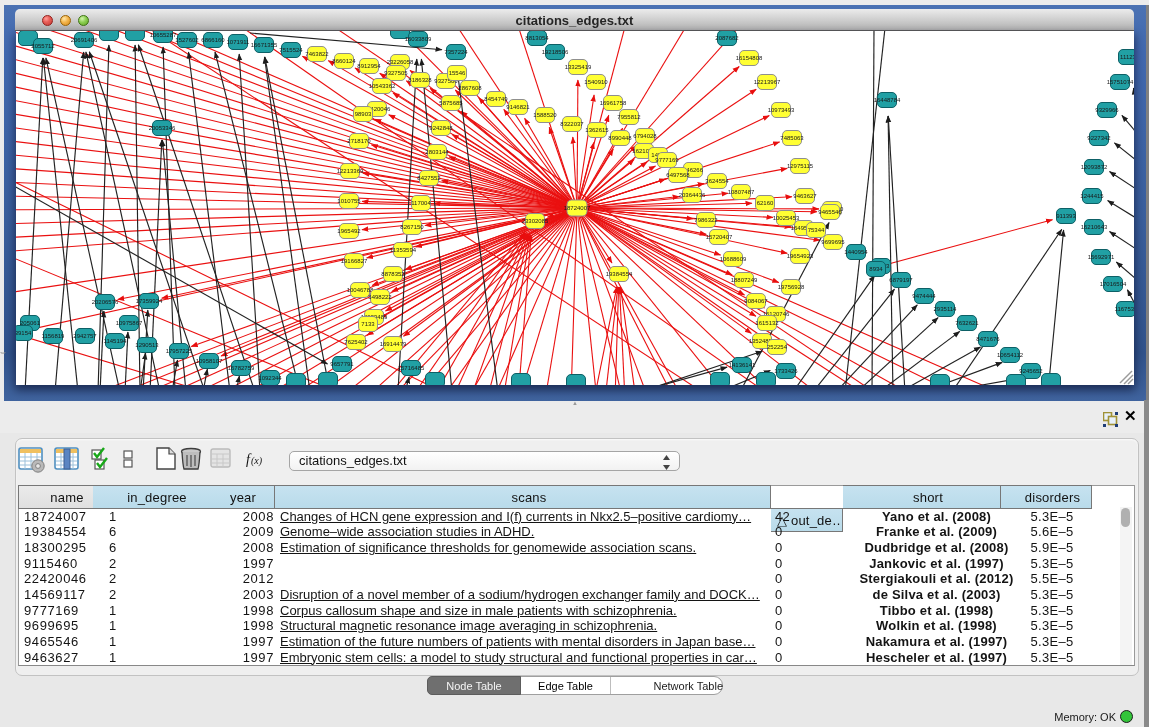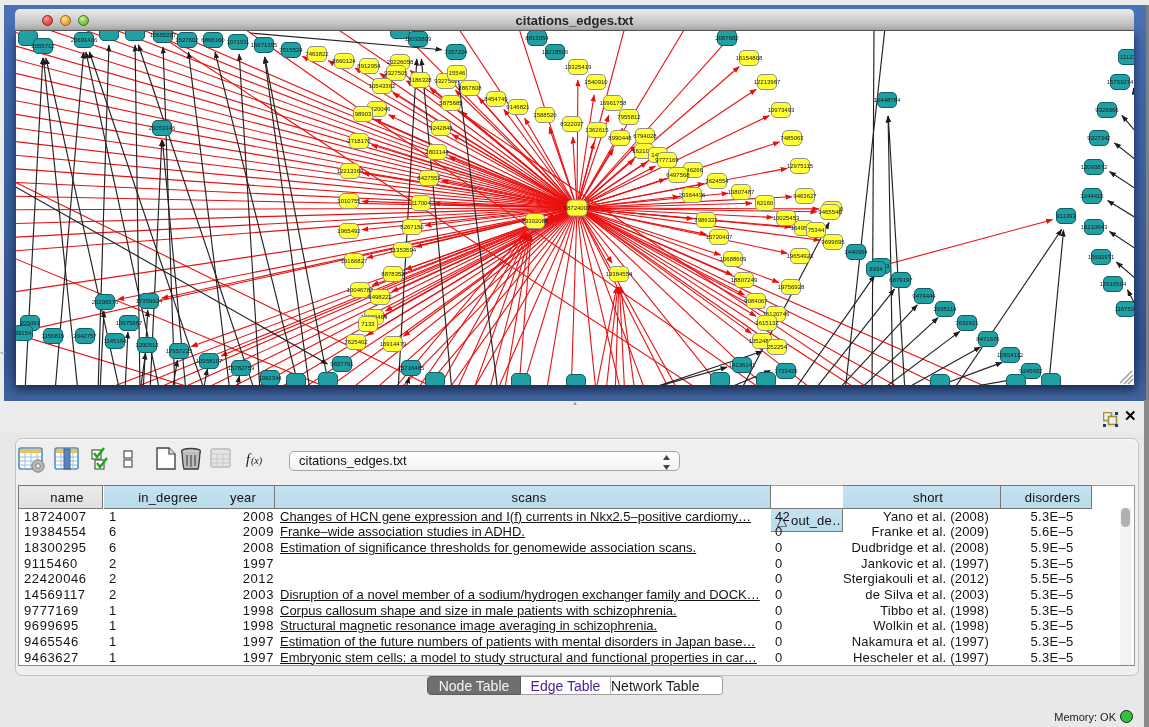--- a/index.html
+++ b/index.html
@@ -40,33 +40,33 @@
   text-align:center; text-indent:13px; font-size:13px; color:#111; line-height:23px; letter-spacing:0.2px; white-space:nowrap; overflow:hidden; }
 .th.gray { background:linear-gradient(180deg,#ebebeb 0%,#e0e0e0 100%); border-left:1px solid #777777; }
 .trow { position:absolute; left:19px; width:1100px; height:15.7px; color:#141414;
   font-size:13px; line-height:15.4px; letter-spacing:0.2px; white-space:nowrap; }
 .trow span { position:absolute; overflow:hidden; }
 .c0 { left:5px;   width:80px; letter-spacing:0.6px; }
 .c1 { left:90px;  width:90px; letter-spacing:0.6px; }
 .c2 { left:185px; width:70px; letter-spacing:0.6px;text-align:right; }
 .c3 { left:261px; width:492px; letter-spacing:0;text-decoration:underline; }
 .c4 { left:756px; width:68px; }
-.c5 { left:795px; width:175px; text-align:right; }
+.c5 { left:830px; width:175px; text-align:center;font-weight:bold; }
 .c6 { left:988px; width:90px; letter-spacing:0.3px;text-align:center; }
 
 #sbar { left:1120px; top:507px; width:12px; height:158px; background:#f4f4f4; }
 #sthumb { left:1121px; top:508px; width:9px; height:19px; background:#b0b0b0; border-radius:5px; }
 
 #tabs { left:427px; top:676px; width:296px; height:19px; background:#ffffff;
-  border:1px solid #9f9f9f; border-radius:3px; font-size:14px; line-height:18px; }
+  border:1px solid #9f9f9f; border-radius:9px; font-size:11px; line-height:18px; }
 #tab1 { position:absolute; left:-1px; top:-1px; width:94px; height:19px; background:#6f6f6f;
   color:#f4f4f4; text-align:center; border-radius:5px 0 0 5px; border:1px solid #5c5c5c; }
-#tab2 { position:absolute; left:93px; top:0; width:90px; height:17px; color:#4c1d95; text-align:center;
+#tab2 { position:absolute; left:93px; top:0; width:90px; height:17px; color:#000000; text-align:center;
   border-right:1px solid #bdbdbd; }
-#tab3 { position:absolute; left:183px; top:0; width:112px; height:17px; color:#1c1c1c; text-align:left; }
+#tab3 { position:absolute; left:183px; top:0; width:112px; height:17px; color:#1c1c1c; text-align:right; }
 #mem { right:33px; top:711px; font-size:11px; color:#1a1a1a; }
 #memdot { left:1120px; top:710px; width:13px; height:13px; border-radius:50%;
   background:#33c43a; border:1.5px solid #1d1d1d; }
 
 #xico { left:1124px; top:407px; font-size:15px; font-weight:bold; color:#000; }
 svg text { user-select:none; }
 </style></head>
 <body>
 <div id="desktop" class="abs"></div>
 <div class="abs" style="left:0px;top:348px;width:4px;height:9px;color:#8f8f8f;font-size:9px;line-height:9px;">⌣</div>
@@ -945,40 +945,40 @@
   <text x="233" y="17" font-size="10" font-style="italic" font-family="Liberation Serif, serif" fill="#111">(x)</text>
 </svg>
 <div id="dd" class="abs">citations_edges.txt
   <svg style="position:absolute;right:8px;top:3px;" width="9" height="15">
     <path d="M4.5 0 L8 5 H1 Z" fill="#444"></path>
       <path d="M4.5 15 L8 10 H1 Z" fill="#444"></path>
   </svg>
 </div>
 <div id="tbl" class="abs"></div>
 <div class="th gray" style="left:18px; width:85px;">name</div>
-<div class="th" style="left:104px; width:116px;">in_degree</div>
+<div class="th" style="left:93px; width:116px;">in_degree</div>
 <div class="th" style="left:199px; width:76px;">year</div>
 <div class="th" style="left:275px; width:496px;">scans</div>
 <div class="th" style="left:771px; width:72px; text-align:left; text-indent:0; padding-left:6px;margin-top:23px;">△ out_de…</div>
 <div class="th" style="left:843px; width:158px;">short</div>
 <div class="th" style="left:1001px; width:91px;">disorders</div>
 <div class="trow" style="top:508.6px;">
     <span class="c0">18724007</span>
     <span class="c1">1</span>
     <span class="c2">2008</span>
     <span class="c3">Changes of HCN gene expression and I(f) currents in Nkx2.5–positive cardiomy…</span>
     <span class="c4">42</span>
     <span class="c5">Yano et al. (2008)</span>
     <span class="c6">5.3E–5</span>
   </div>
 <div class="trow" style="top:524.3px;">
     <span class="c0">19384554</span>
     <span class="c1">6</span>
     <span class="c2">2009</span>
-    <span class="c3">Franke–wide association studies in ADHD.</span>
+    <span class="c3">Genome–wide association studies in ADHD.</span>
     <span class="c4">0</span>
     <span class="c5">Franke et al. (2009)</span>
     <span class="c6">5.6E–5</span>
   </div>
 <div class="trow" style="top:539.9px;">
     <span class="c0">18300295</span>
     <span class="c1">6</span>
     <span class="c2">2008</span>
     <span class="c3">Estimation of significance thresholds for genomewide association scans.</span>
     <span class="c4">0</span>

